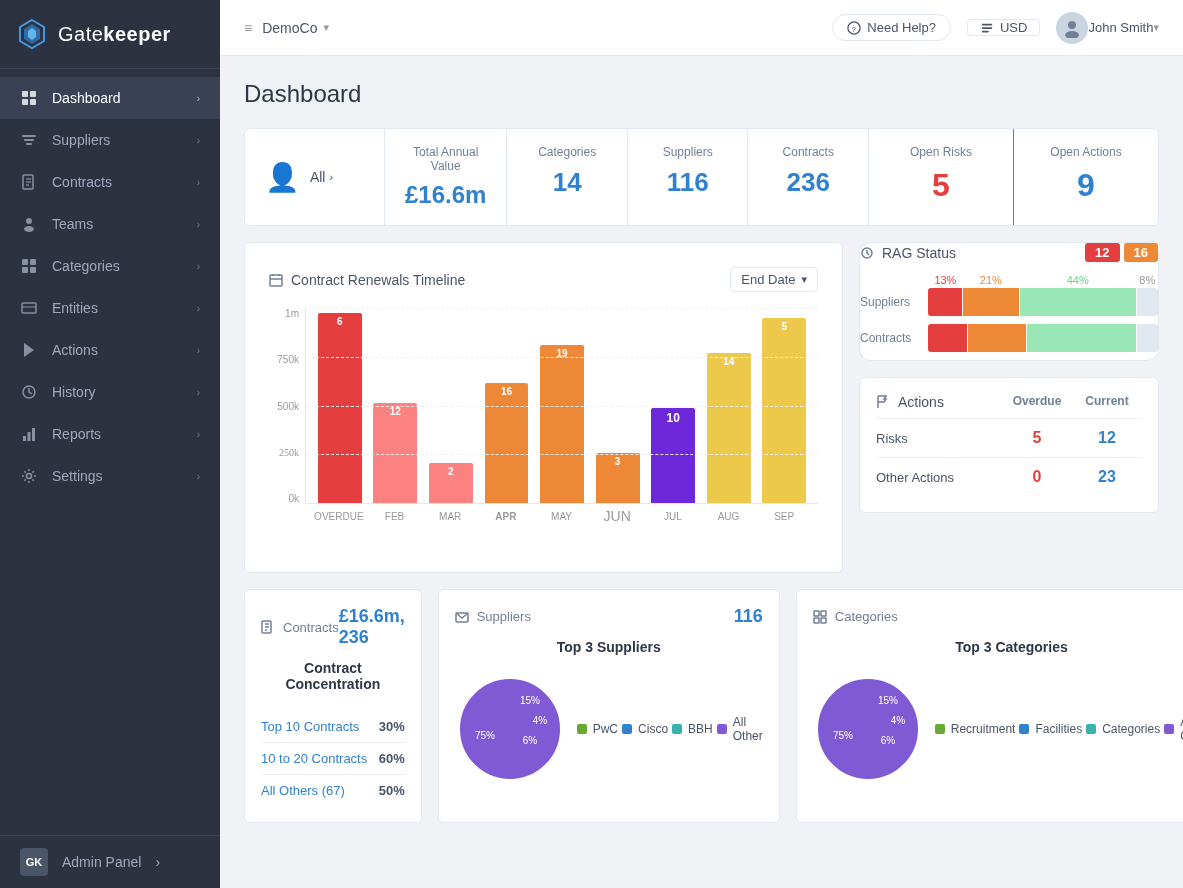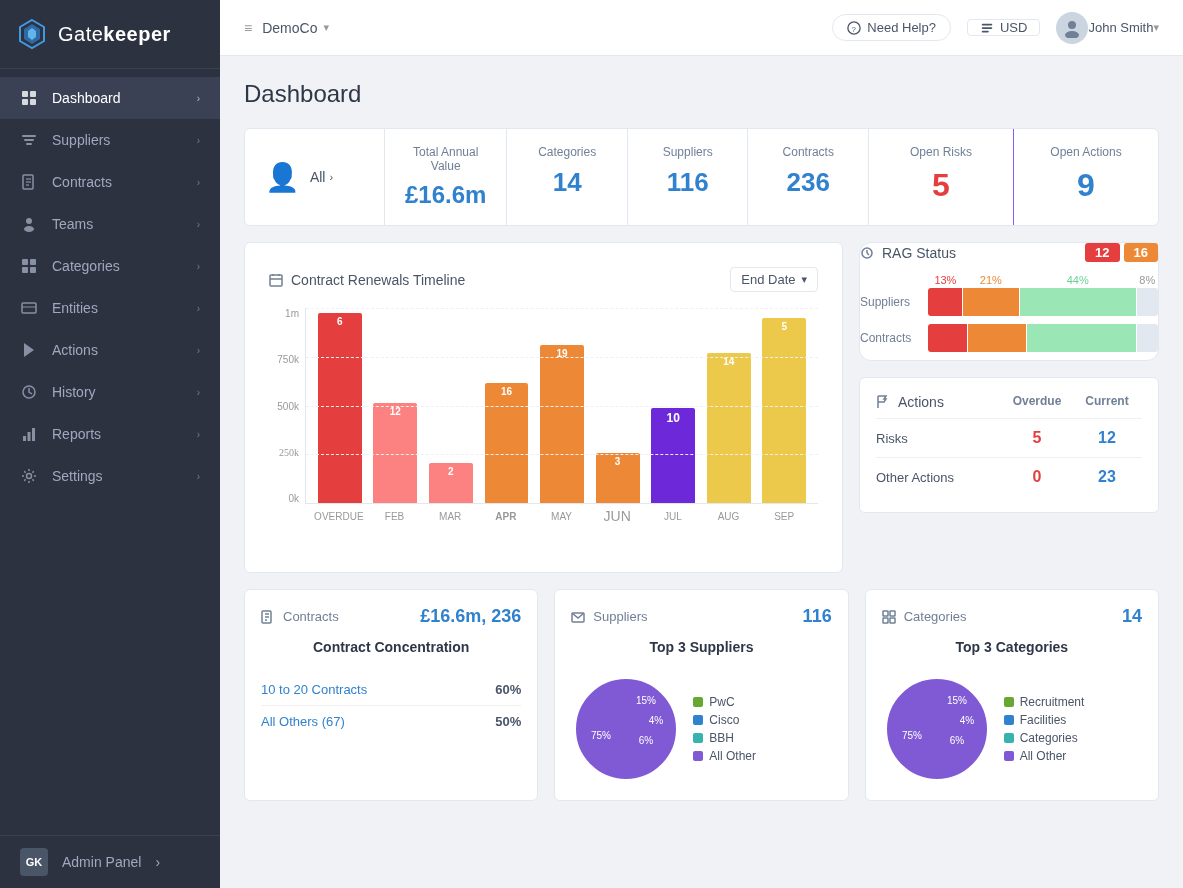--- a/index.html
+++ b/index.html
@@ -97,21 +97,21 @@
 
     
     .contract-list { width: 100%; }
     .contract-row { display: flex; align-items: center; padding: 8px 0; border-bottom: 1px solid #f0f0f0; font-size: 13px; }
     .contract-row:last-child { border-bottom: none; }
     .contract-name { flex: 1; color: #3182ce; cursor: pointer; }
     .contract-pct { color: #4a5568; font-weight: 600; }
 
     
     .pie-area { display: flex; align-items: center; gap: 12px; }
-    .pie-legend { display: flex; flex-direction: column; gap: 4px; }
+    .pie-legend { display: flex; gap: 4px; }
     .legend-item { display: flex; align-items: center; gap: 6px; font-size: 12px; color: #4a5568; }
     .legend-dot { width: 10px; height: 10px; border-radius: 2px; flex-shrink: 0; }
 
     
     .pie-svg { flex-shrink: 0; }
     
     
     .top-stats-wrapper { display: flex; gap: 0; background: #fff; border: 1px solid #e2e8f0; border-radius: 6px; margin-bottom: 16px; overflow: hidden; }
     .top-stats-left { display: flex; align-items: center; padding: 20px 20px; border-right: 1px solid #e2e8f0; min-width: 140px; }
     .top-stats-metrics { display: flex; flex: 1; }
@@ -491,20 +491,24 @@
                 <line x1="4" y1="7" x2="8" y2="7"></line>
                 <line x1="4" y1="10" x2="6" y2="10"></line>
               </svg>
             <span>Contracts</span>
           </div>
           <div class="bottom-card-value">£16.6m, 236</div>
         </div>
         <div class="bottom-card-subtitle">Contract Concentration</div>
         <div class="contract-list">
           <div class="contract-row">
+            <span class="contract-name">Top 10 Contracts</span>
+            <span class="contract-pct">30%</span>
+          </div>
+          <div class="contract-row">
             <span class="contract-name">10 to 20 Contracts</span>
             <span class="contract-pct">60%</span>
           </div>
           <div class="contract-row">
             <span class="contract-name">All Others (67)</span>
             <span class="contract-pct">50%</span>
           </div>
         </div>
       </div>
 

